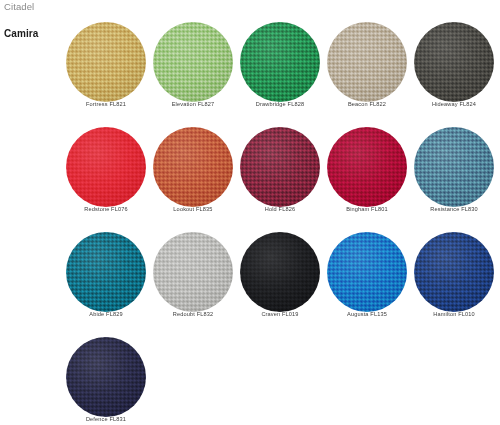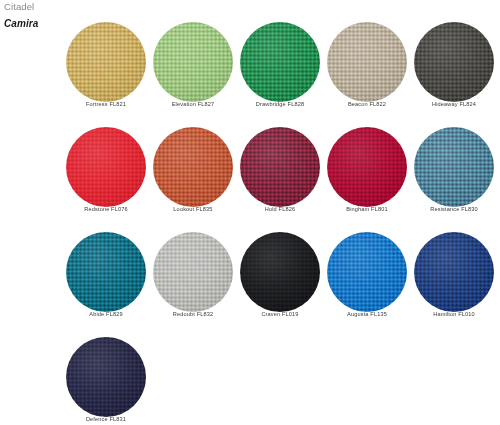--- a/index.html
+++ b/index.html
@@ -31,22 +31,21 @@
   .brand-line-1 {
     font-size: 9.5px;
     color: #8a8a8a;
     letter-spacing: .1px;
   }
   .brand-line-2 {
     font-size: 10px;
     color: #1b1b1b;
     font-weight: bold;
     letter-spacing: .1px;
-    margin-top: 7px;
-    font-style: italic;
+    margin-top: 17px;
   }
 
   
   .grid {
     position: absolute;
     left: 0;
     top: 18px;
     width: 500px;
   }
   .row {

